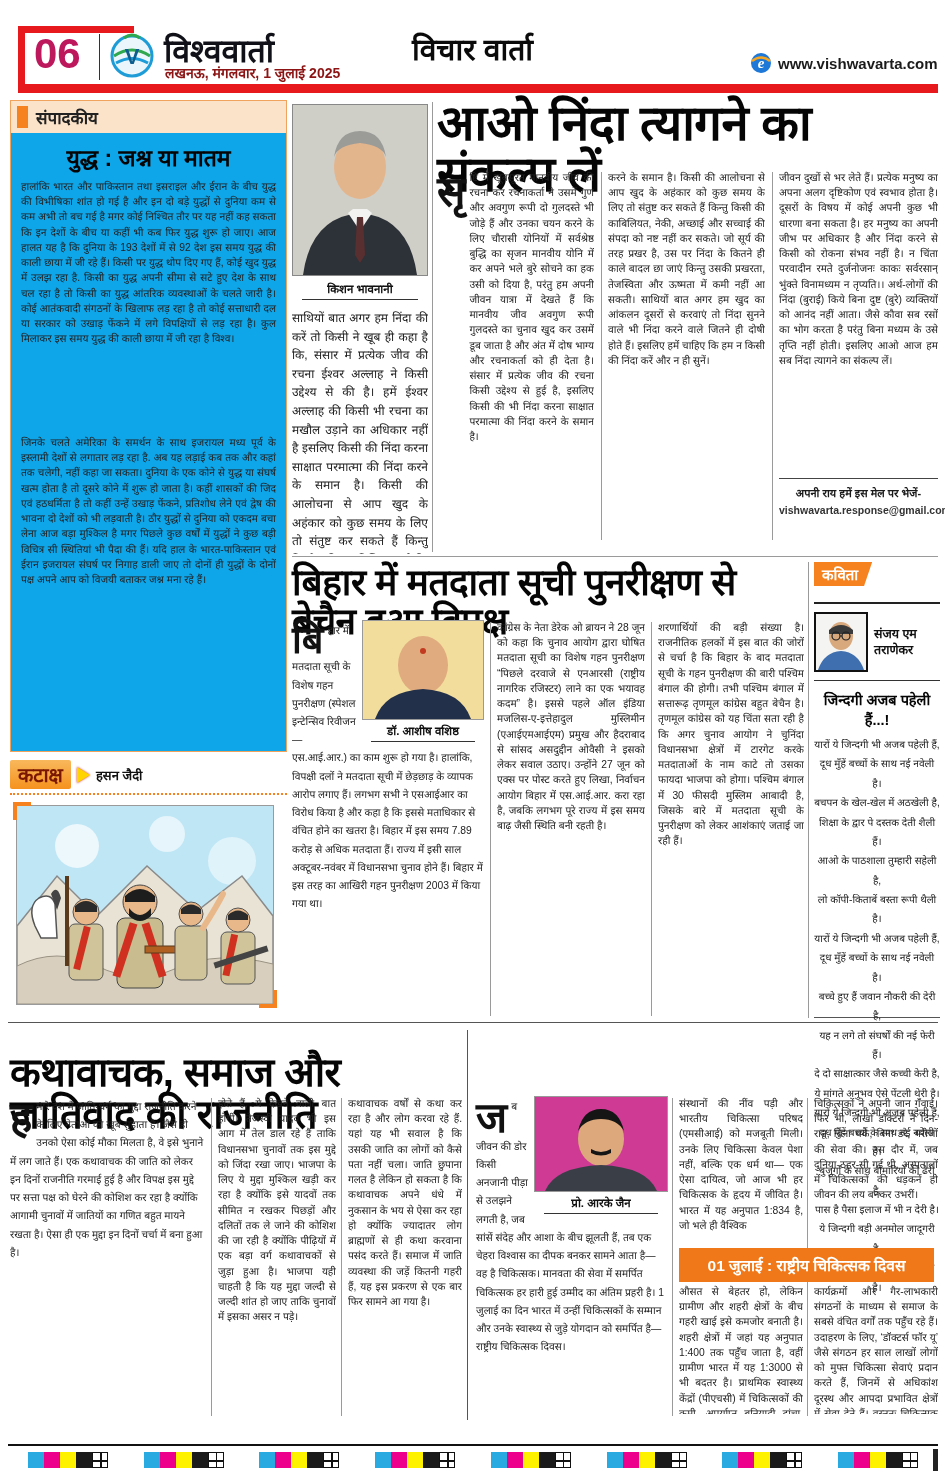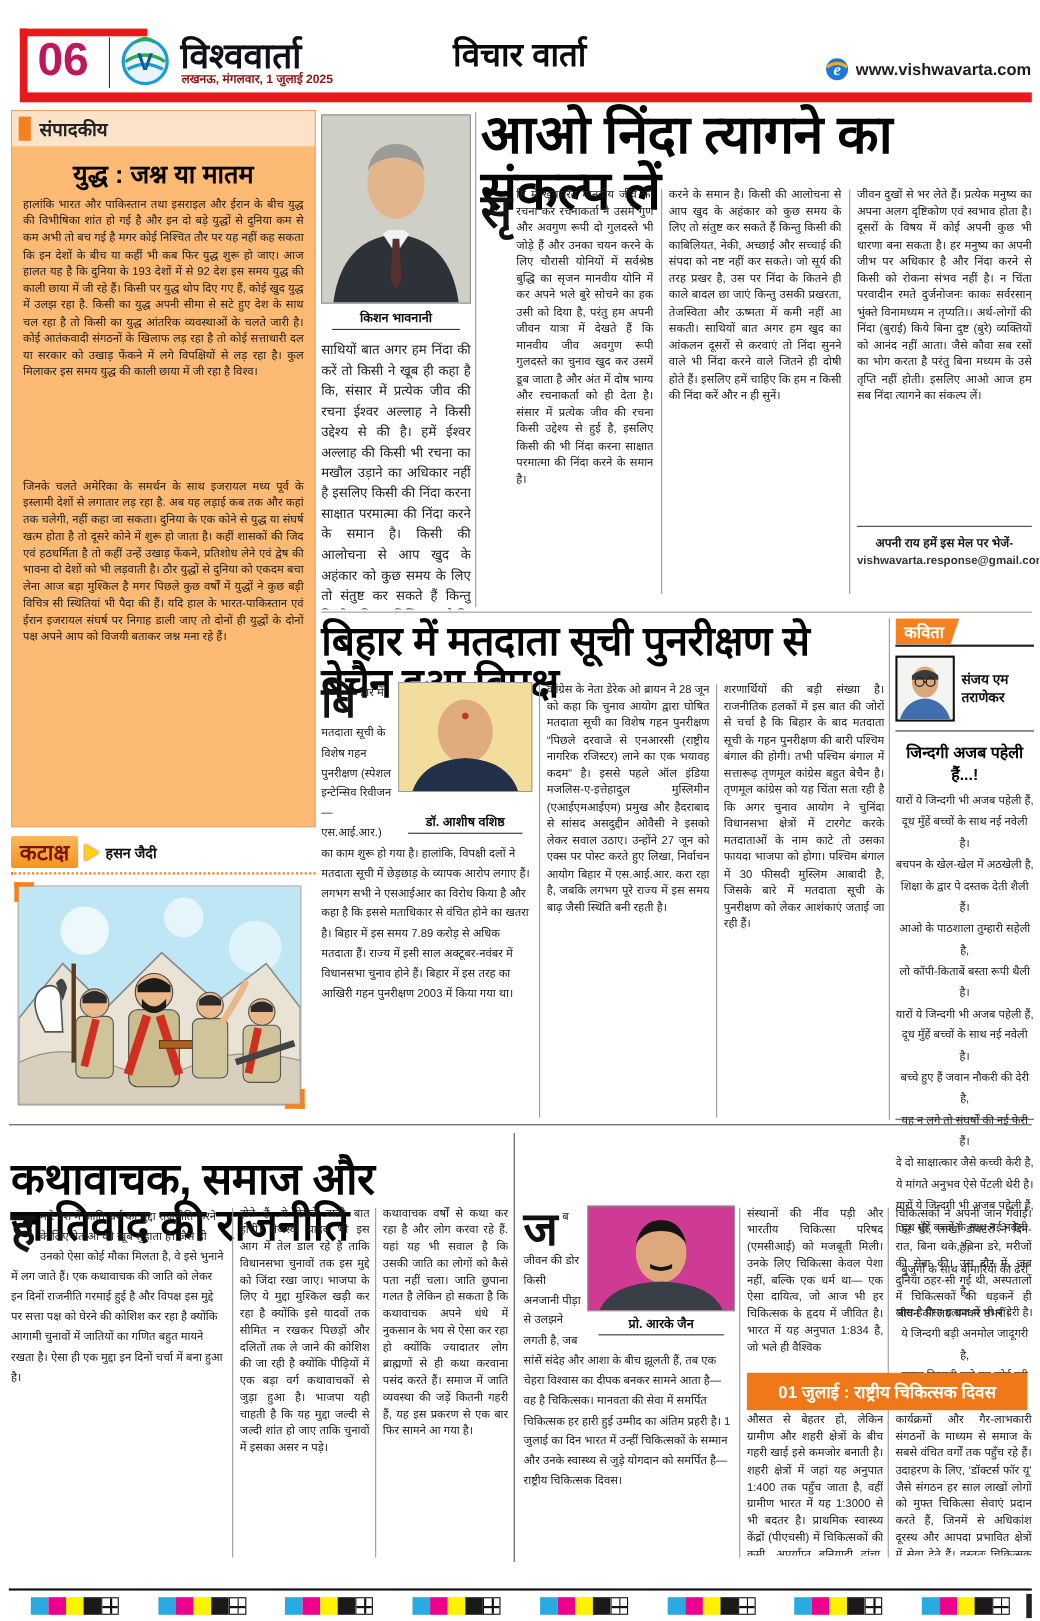--- a/index.html
+++ b/index.html
@@ -13,26 +13,26 @@
   .headline { font-weight:bold; color:#050505; letter-spacing:-0.5px; line-height:1.05; }
   .vrule { width:1px; background:#9a9a9a; }
   .hrule { height:1px; background:#9a9a9a; }
   .caption { font-weight:bold; font-size:11.5px; text-align:center; color:#111; }
   .caption-rule { height:1px; background:#333; margin:3px auto 0 auto; width:85%; }
   .dropcap { float:left; font-size:42px; line-height:0.85; font-weight:bold; padding:4px 4px 0 0; color:#111; }
 
   
   #hdr-pageno { font-size:42px; font-weight:bold; color:#be185d; }
   #hdr-paper { font-size:32px; font-weight:bold; color:#101018; }
-  #hdr-date { font-size:11px; font-weight:bold; color:#8d1414; }
+  #hdr-date { font-size:14px; font-weight:bold; color:#8d1414; }
   #hdr-section { font-size:30px; font-weight:bold; color:#0a0a0a; }
   #hdr-web { font-size:15px; font-weight:bold; color:#1b1b1b; }
 
   
-  #editorial { border:1px solid #f0a35c; background:#fdba74; }
+  #editorial { border:1px solid #f0a35c; background:#0ea5e9; }
   #editorial-strip { background:#fbe3c9; height:32px; display:flex; align-items:center; }
   #editorial-strip .sq { width:11px; height:22px; background:#f5821f; margin:0 8px 0 6px; }
   #editorial-label { font-size:17px; font-weight:bold; color:#222; }
   #editorial-title { text-align:center; font-size:23px; font-weight:bold; margin:8px 0 6px 0; color:#050505;}
   #editorial .body-text { padding:0 10px; }
 
   
   #kataksh-label { font-size:20px; font-weight:bold; color:#7a1600; background:linear-gradient(#f9b85c,#f5921f); padding:1px 8px; border-radius:2px; }
   #kataksh-author { font-size:13px; font-weight:bold; color:#111; margin-left:6px; }
   #kataksh-dots { border-bottom:2px dotted #f5821f; position:relative; }
@@ -199,34 +199,34 @@
   <div class="abs" style="left:292px;top:620px;width:192px;height:398px;">
     <div class="float-photo" style="width:122px;">
       <div style="width:122px;height:100px;background:#f2dd9d;border:1px solid #999;">
         <svg width="120" height="98" viewBox="0 0 120 98">
           <rect width="120" height="98" fill="#f2dd9d"></rect>
           <ellipse cx="60" cy="44" rx="25" ry="29" fill="#e0ab7e"></ellipse>
           <circle cx="60" cy="30" r="3" fill="#c23a1f"></circle>
           <path d="M12 98 Q22 70 60 68 Q98 70 108 98 Z" fill="#23304a"></path>
         </svg>
       </div>
-      <div class="caption" style="margin-top:19px;">डॉ. आशीष वशिष्ठ</div>
+      <div class="caption" style="margin-top:3px;">डॉ. आशीष वशिष्ठ</div>
       <div class="caption-rule"></div>
     </div>
     <span class="dropcap" style="font-size:38px;">बि</span>
     <span class="body-text">हार में मतदाता सूची के विशेष गहन पुनरीक्षण (स्पेशल इन्टेन्सिव रिवीजन —एस.आई.आर.) का काम शुरू हो गया है। हालांकि, विपक्षी दलों ने मतदाता सूची में छेड़छाड़ के व्यापक आरोप लगाए हैं। लगभग सभी ने एसआईआर का विरोध किया है और कहा है कि इससे मताधिकार से वंचित होने का खतरा है। बिहार में इस समय 7.89 करोड़ से अधिक मतदाता हैं। राज्य में इसी साल अक्टूबर-नवंबर में विधानसभा चुनाव होने हैं। बिहार में इस तरह का आखिरी गहन पुनरीक्षण 2003 में किया गया था।</span>
   </div>
   <div class="abs vrule" style="left:490px;top:622px;height:394px;"></div>
   <div class="abs body-text" style="left:497px;top:620px;width:148px;height:398px;">कांग्रेस के नेता डेरेक ओ ब्रायन ने 28 जून को कहा कि चुनाव आयोग द्वारा घोषित मतदाता सूची का विशेष गहन पुनरीक्षण “पिछले दरवाजे से एनआरसी (राष्ट्रीय नागरिक रजिस्टर) लाने का एक भयावह कदम” है। इससे पहले ऑल इंडिया मजलिस-ए-इत्तेहादुल मुस्लिमीन (एआईएमआईएम) प्रमुख और हैदराबाद से सांसद असदुद्दीन ओवैसी ने इसको लेकर सवाल उठाए। उन्होंने 27 जून को एक्स पर पोस्ट करते हुए लिखा, निर्वाचन आयोग बिहार में एस.आई.आर. करा रहा है, जबकि लगभग पूरे राज्य में इस समय बाढ़ जैसी स्थिति बनी रहती है।</div>
   <div class="abs vrule" style="left:651px;top:622px;height:394px;"></div>
   <div class="abs body-text" style="left:658px;top:620px;width:146px;height:398px;">शरणार्थियों की बड़ी संख्या है। राजनीतिक हलकों में इस बात की जोरों से चर्चा है कि बिहार के बाद मतदाता सूची के गहन पुनरीक्षण की बारी पश्चिम बंगाल की होगी। तभी पश्चिम बंगाल में सत्तारूढ़ तृणमूल कांग्रेस बहुत बेचैन है। तृणमूल कांग्रेस को यह चिंता सता रही है कि अगर चुनाव आयोग ने चुनिंदा विधानसभा क्षेत्रों में टारगेट करके मतदाताओं के नाम काटे तो उसका फायदा भाजपा को होगा। पश्चिम बंगाल में 30 फीसदी मुस्लिम आबादी है, जिसके बारे में मतदाता सूची के पुनरीक्षण को लेकर आशंकाएं जताई जा रही हैं।</div>
 
   <div class="abs vrule" style="left:808px;top:562px;height:456px;"></div>
   <div class="abs" id="poem-box" style="left:814px;top:562px;width:126px;height:456px;">
-    <div style="border-bottom:2px solid #222;padding-bottom:0;">
+    <div style="border-bottom:2px solid #222;padding-bottom:16px;">
       <span id="poem-chip">कविता</span>
     </div>
     <div style="display:flex;gap:6px;margin-top:8px;align-items:center;">
       <div style="width:54px;height:60px;border:2px solid #111;background:#fff;flex:none;">
         <svg width="50" height="56" viewBox="0 0 50 56">
           <rect width="50" height="56" fill="#f4f4f2"></rect>
           <ellipse cx="25" cy="22" rx="12" ry="14" fill="#d9a97e"></ellipse>
           <path d="M13 16 Q25 6 37 16 L37 20 L13 20 Z" fill="#3a3a3a"></path>
           <circle cx="20" cy="22" r="4" fill="none" stroke="#222" stroke-width="1.2"></circle>
           <circle cx="30" cy="22" r="4" fill="none" stroke="#222" stroke-width="1.2"></circle>

